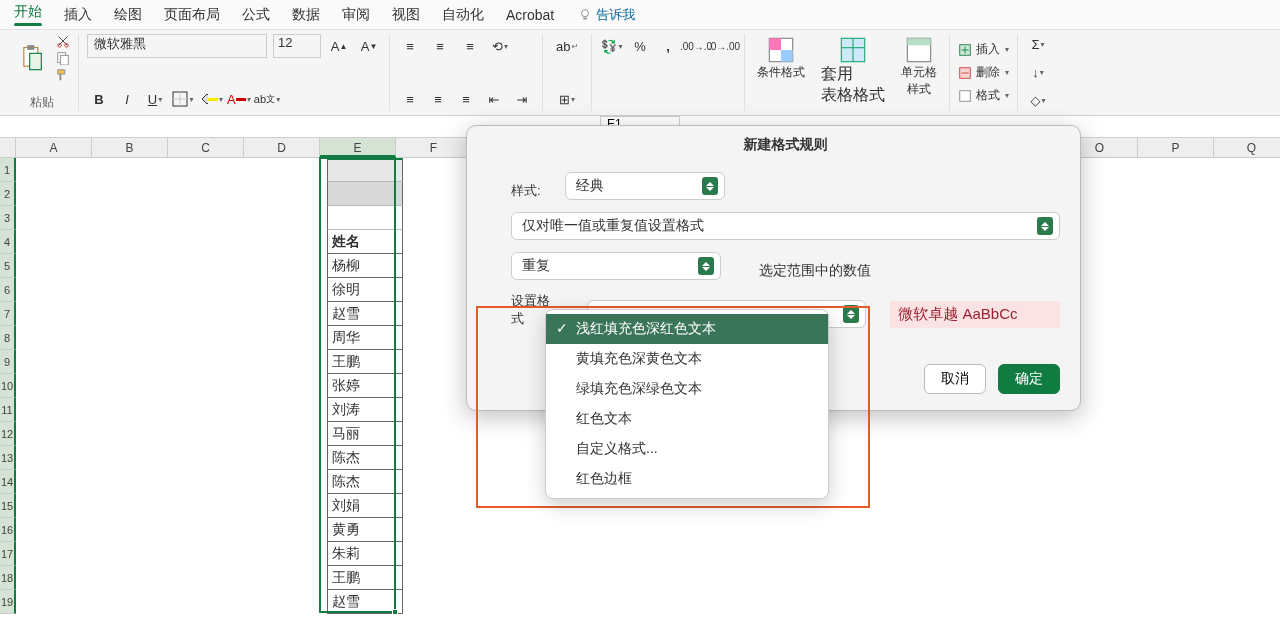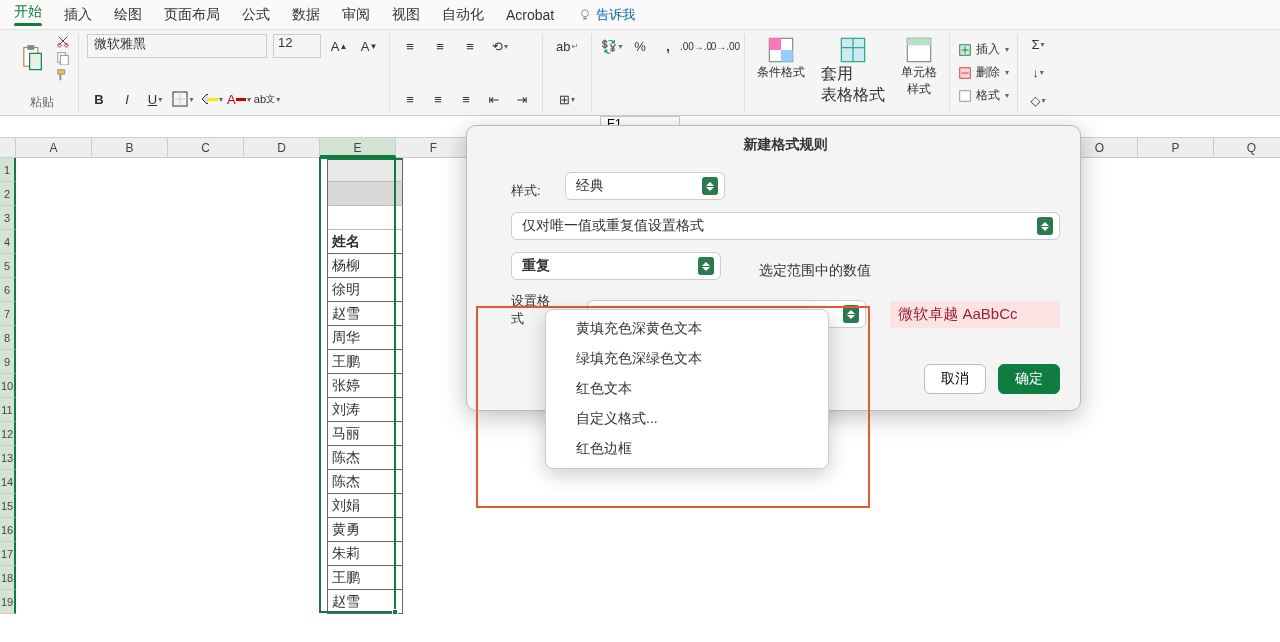--- a/index.html
+++ b/index.html
@@ -60,21 +60,21 @@
     .dialog { position: absolute; left: 466px; top: 125px; width: 615px; background: #f4f4f4; border: 1px solid #bbb; border-radius: 10px; box-shadow: 0 6px 24px rgba(0,0,0,0.25); z-index: 10; padding-left: 24px; }
     .dlg-title { text-align: center; font-size: 14px; font-weight: 600; padding: 10px 0; }
     .dlg-body { padding: 8px 20px 16px; }
     .dlg-row { display: flex; align-items: flex-end; gap: 24px; margin-bottom: 12px; }
     .style-select { display: inline-flex; align-items: center; justify-content: space-between; width: 160px; height: 28px; border: 1px solid #ccc; border-radius: 6px; padding: 0 6px 0 10px; background: #fff; font-size: 14px; }
     .blue-dd { width: 16px; height: 18px; background: #2a7a4e; border-radius: 3px; display: flex; flex-direction: column; align-items: center; justify-content: center; }
     .blue-dd::before, .blue-dd::after { content: ''; width: 0; height: 0; border-left: 4px solid transparent; border-right: 4px solid transparent; }
     .blue-dd::before { border-bottom: 4px solid #fff; margin-bottom: 1px; }
     .blue-dd::after { border-top: 4px solid #fff; }
     .full-select { width: 100%; }
-    .half-select { width: 210px; font-weight: bold; }
+    .half-select { width: 210px; }
     .row-text { font-size: 14px; margin-left: 14px; }
     .preview-box { background: #fbe2e3; color: #9c2131; padding: 4px 8px; font-size: 15px; margin-left: auto; width: 170px; }
     .dlg-buttons { display: flex; justify-content: flex-end; gap: 12px; padding: 8px 20px 16px; }
     .btn { padding: 5px 16px; border-radius: 6px; font-size: 14px; cursor: pointer; border: 1px solid #bbb; background: #fff; }
     .btn.primary { background: #107c41; color: #fff; border-color: #107c41; }
 
     
     .dd-menu { position: absolute; left: 545px; top: 309px; width: 284px; background: #fff; border: 1px solid #ccc; border-radius: 8px; box-shadow: 0 6px 20px rgba(0,0,0,0.2); z-index: 30; padding: 4px 0; }
     .dd-item { padding: 6px 12px 6px 30px; font-size: 14px; cursor: pointer; position: relative; }
     .dd-item.selected { background: #3a7559; color: #fff; }
@@ -377,18 +377,19 @@
   </div>
   <div class="dlg-buttons">
     <button class="btn">取消</button>
     <button class="btn primary">确定</button>
   </div>
 </div>
 
 <div class="red-box"></div>
 
 <div class="dd-menu">
+  <div class="dd-item selected">浅红填充色深红色文本</div>
   <div class="dd-item">黄填充色深黄色文本</div>
   <div class="dd-item">绿填充色深绿色文本</div>
   <div class="dd-item">红色文本</div>
   <div class="dd-item">自定义格式...</div>
   <div class="dd-item">红色边框</div>
 </div>
 
 </body></html>

